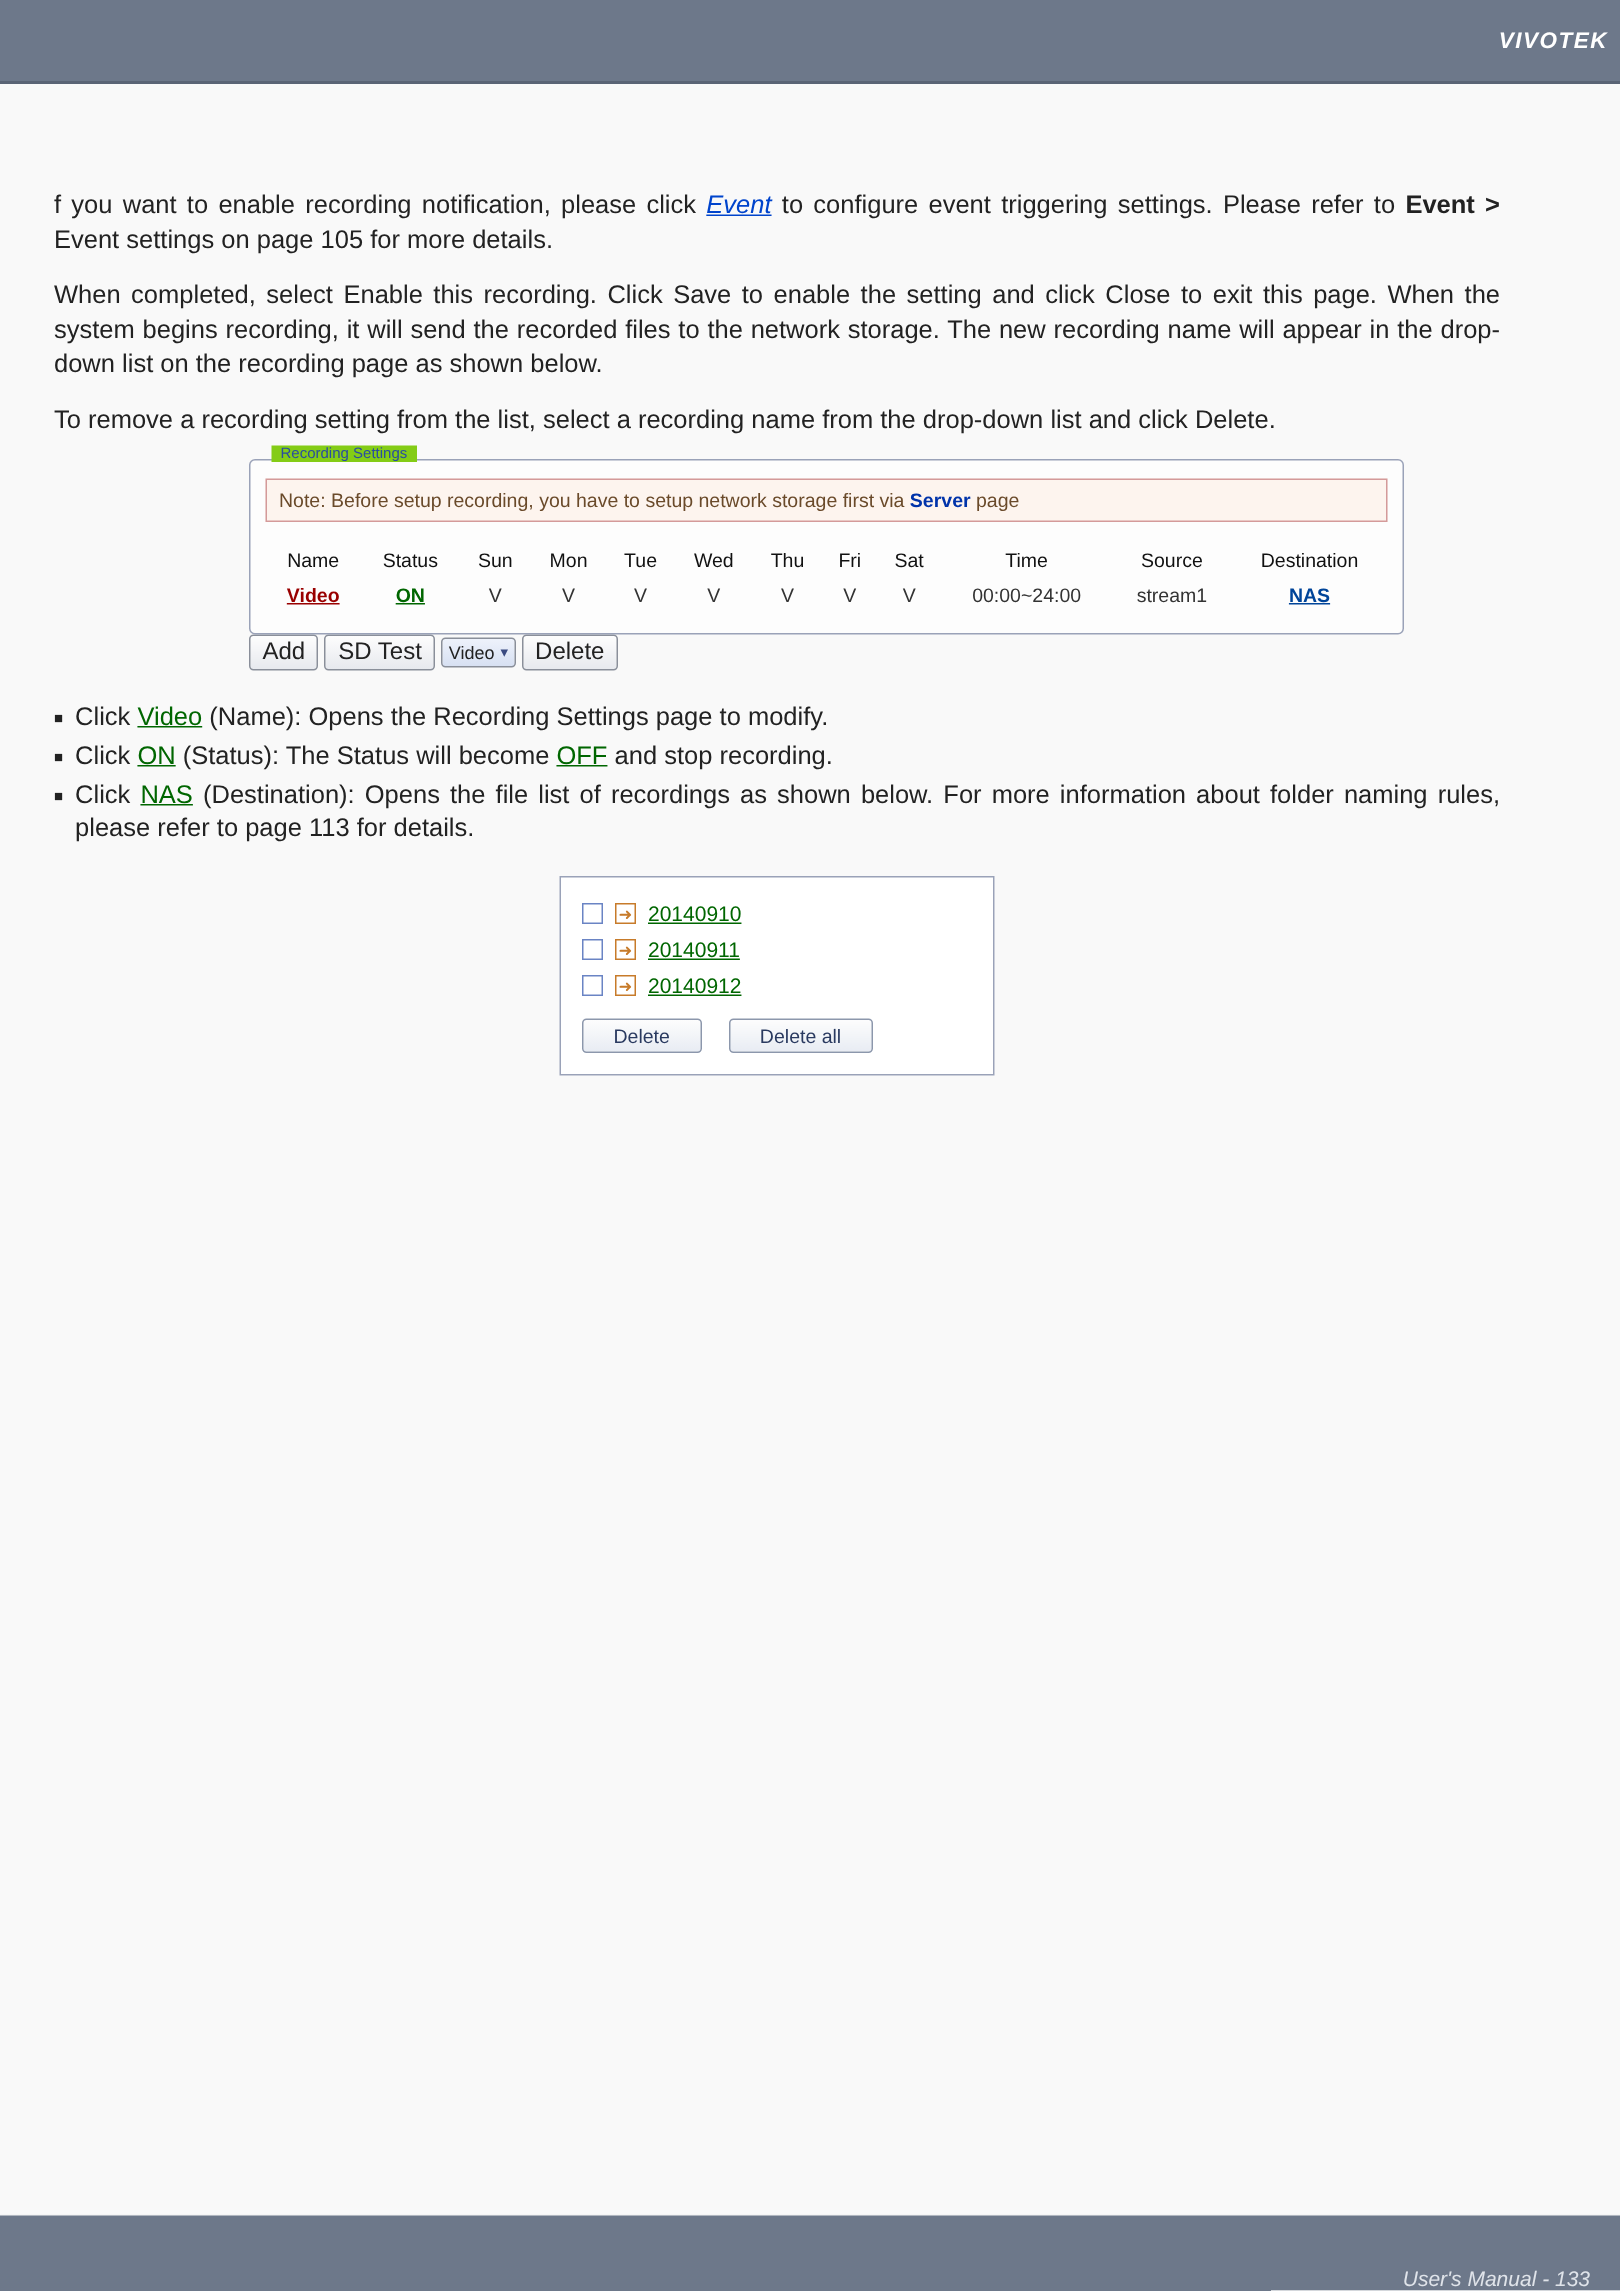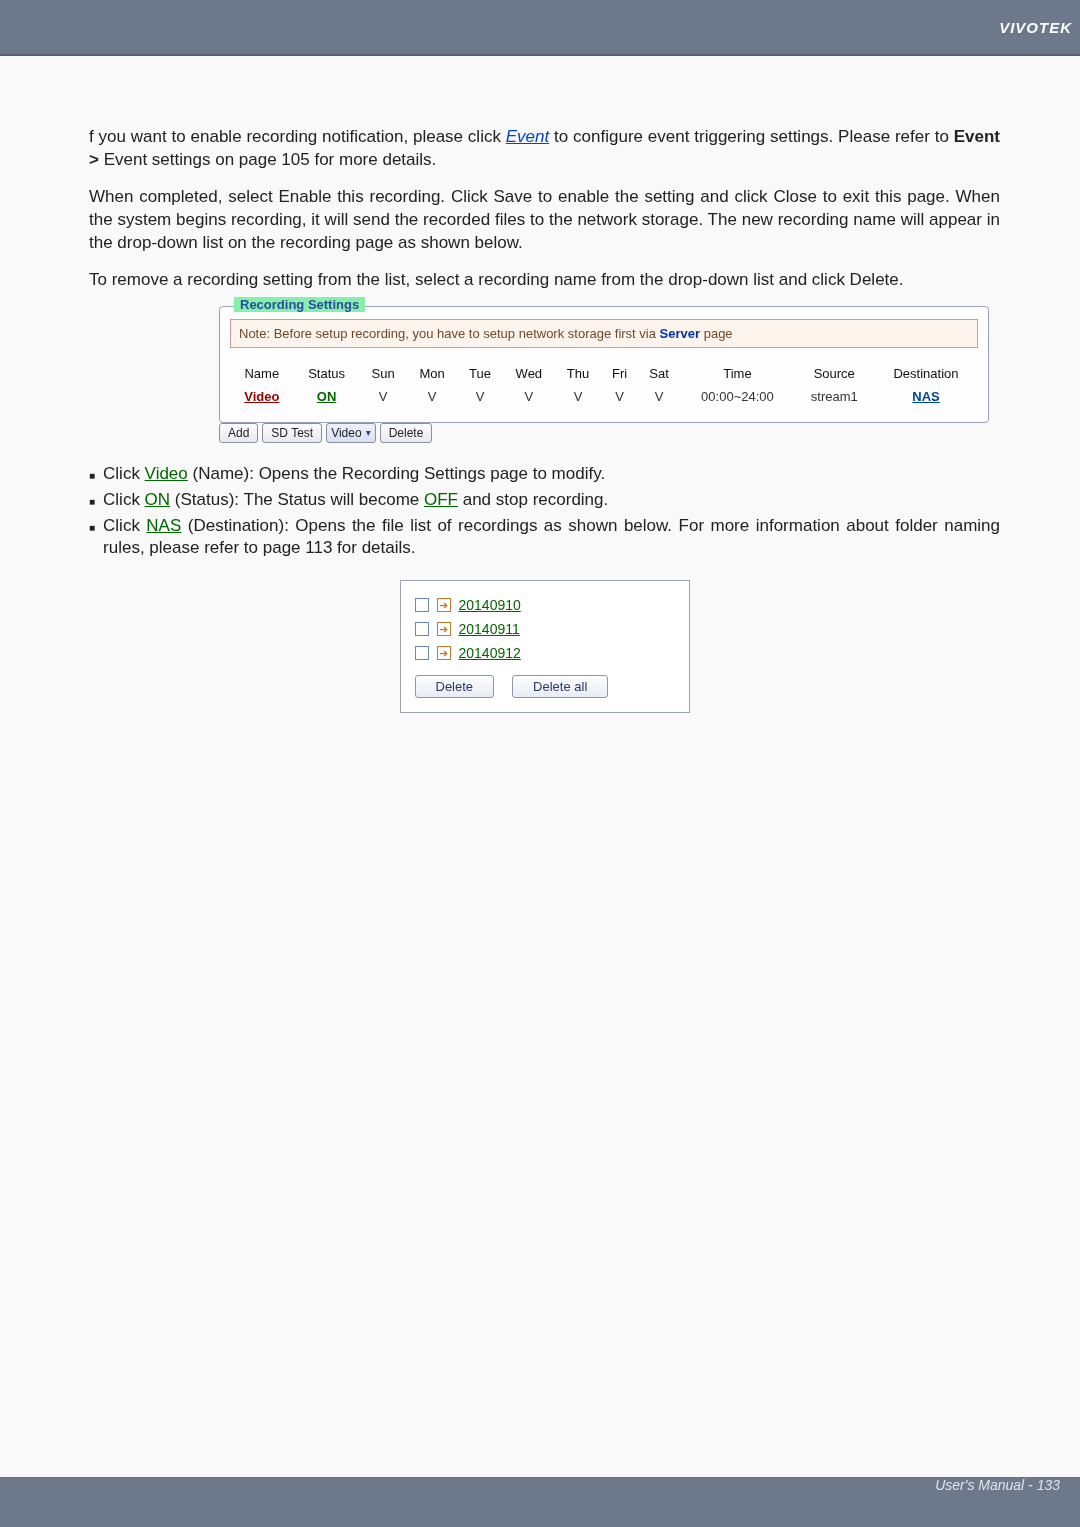--- a/index.html
+++ b/index.html
@@ -25,21 +25,21 @@
     font-style: italic;
     font-size: 15px;
     letter-spacing: 1px;
   }
   .page {
     background: #f9f9f9;
     min-height: 1420px;
     padding: 0;
   }
   .content {
-    padding: 70px 80px 0 89px;
+    padding: 70px 80px 0 36px;
     color: #222;
     font-size: 17px;
     text-align: justify;
   }
   .content p { margin-bottom: 14px; line-height: 1.35; }
   .link { color: #0044cc; text-decoration: underline; font-style: italic; }
   .link2 { color: #006600; text-decoration: underline; }
   .bold { font-weight: bold; }
   
   .rec-box {
@@ -49,46 +49,46 @@
     border-radius: 4px;
     padding: 12px 10px 14px 10px;
     position: relative;
     background: #fdfdfd;
     font-size: 13px;
   }
   .rec-legend {
     position: absolute;
     top: -10px;
     left: 14px;
-    background: #86efac;
+    background: #84cc16;
     padding: 0 6px;
     color: #2a4da0;
-    font-weight: bold;
-    font-size: 13px;
+    font-weight: normal;
+    font-size: 10px;
   }
   .note-bar {
     border: 1px solid #d49a9a;
     background: #fdf4ee;
     color: #6a4a2a;
     padding: 6px 8px;
     font-size: 13px;
     margin-bottom: 14px;
   }
   .note-bar .slink { color: #0033aa; font-weight: bold; }
   .rec-table { width: 100%; border-collapse: collapse; font-size: 13px; }
   .rec-table th { text-align: center; padding: 4px 6px; font-weight: normal; color: #111; }
   .rec-table td { text-align: center; padding: 4px 6px; color: #333; }
   .rec-table .lname { color: #990000; text-decoration: underline; font-weight: bold; }
   .rec-table .lstatus { color: #006600; text-decoration: underline; font-weight: bold; }
   .rec-table .ldest { color: #004499; text-decoration: underline; font-weight: bold; }
   .rec-controls { margin: 18px 0 0 130px; display: flex; gap: 4px; align-items: center; }
   .btn {
     border: 1px solid #8a8f9a;
     background: linear-gradient(#fdfdfd,#e7e9ee);
-    font-size: 12px;
+    font-size: 16px;
     padding: 2px 8px;
     border-radius: 3px;
     color: #222;
   }
   .select {
     border: 1px solid #8a8f9a;
     background: linear-gradient(#eef2fb,#d7e0f2);
     font-size: 12px;
     padding: 2px 4px;
     border-radius: 3px;
@@ -127,21 +127,21 @@
     font-size: 13px;
     padding: 3px 20px;
     border-radius: 3px;
   }
   .footer-bar {
     position: absolute;
     left: 0; right: 0; bottom: 0;
     height: 50px;
     background: #6d788a;
     display: flex;
-    align-items: flex-start;
+    align-items: flex-end;
     justify-content: flex-end;
     padding-right: 20px;
   }
   .footer-text { color: #e0e4ea; font-style: italic; font-size: 14px; }
 </style>
 </head>
 <body>
 
 <div class="header-bar">
   <span class="header-brand">VIVOTEK</span>

